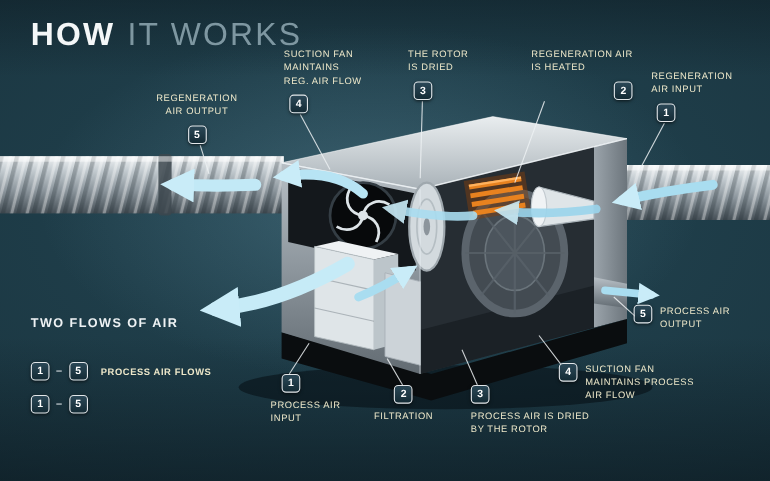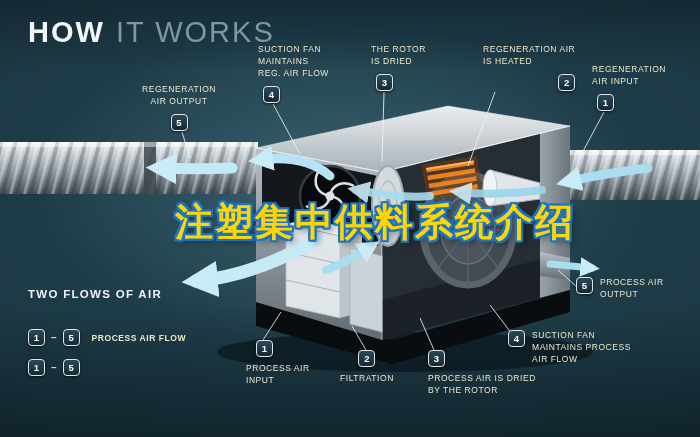--- a/index.html
+++ b/index.html
@@ -250,23 +250,22 @@
     <span class="lbl">PROCESS AIR
 INPUT</span>
   </div>
 
   <div id="legend">
     <div class="lg-title">TWO FLOWS OF AIR</div>
     <div class="lg-row">
       <span class="badge">1</span>
       <span class="lg-dash">–</span>
       <span class="badge">5</span>
-      <span class="lg-label">PROCESS AIR FLOW</span>
+      <span class="lg-label">PROCESS AIR FLOWS</span>
     </div>
     <div class="lg-row">
       <span class="badge">1</span>
       <span class="lg-dash">–</span>
       <span class="badge">5</span>
     </div>
   </div>
 
-  <div id="overlay-text">注塑集中供料系统介绍</div>
 </div>
 
 </body></html>

